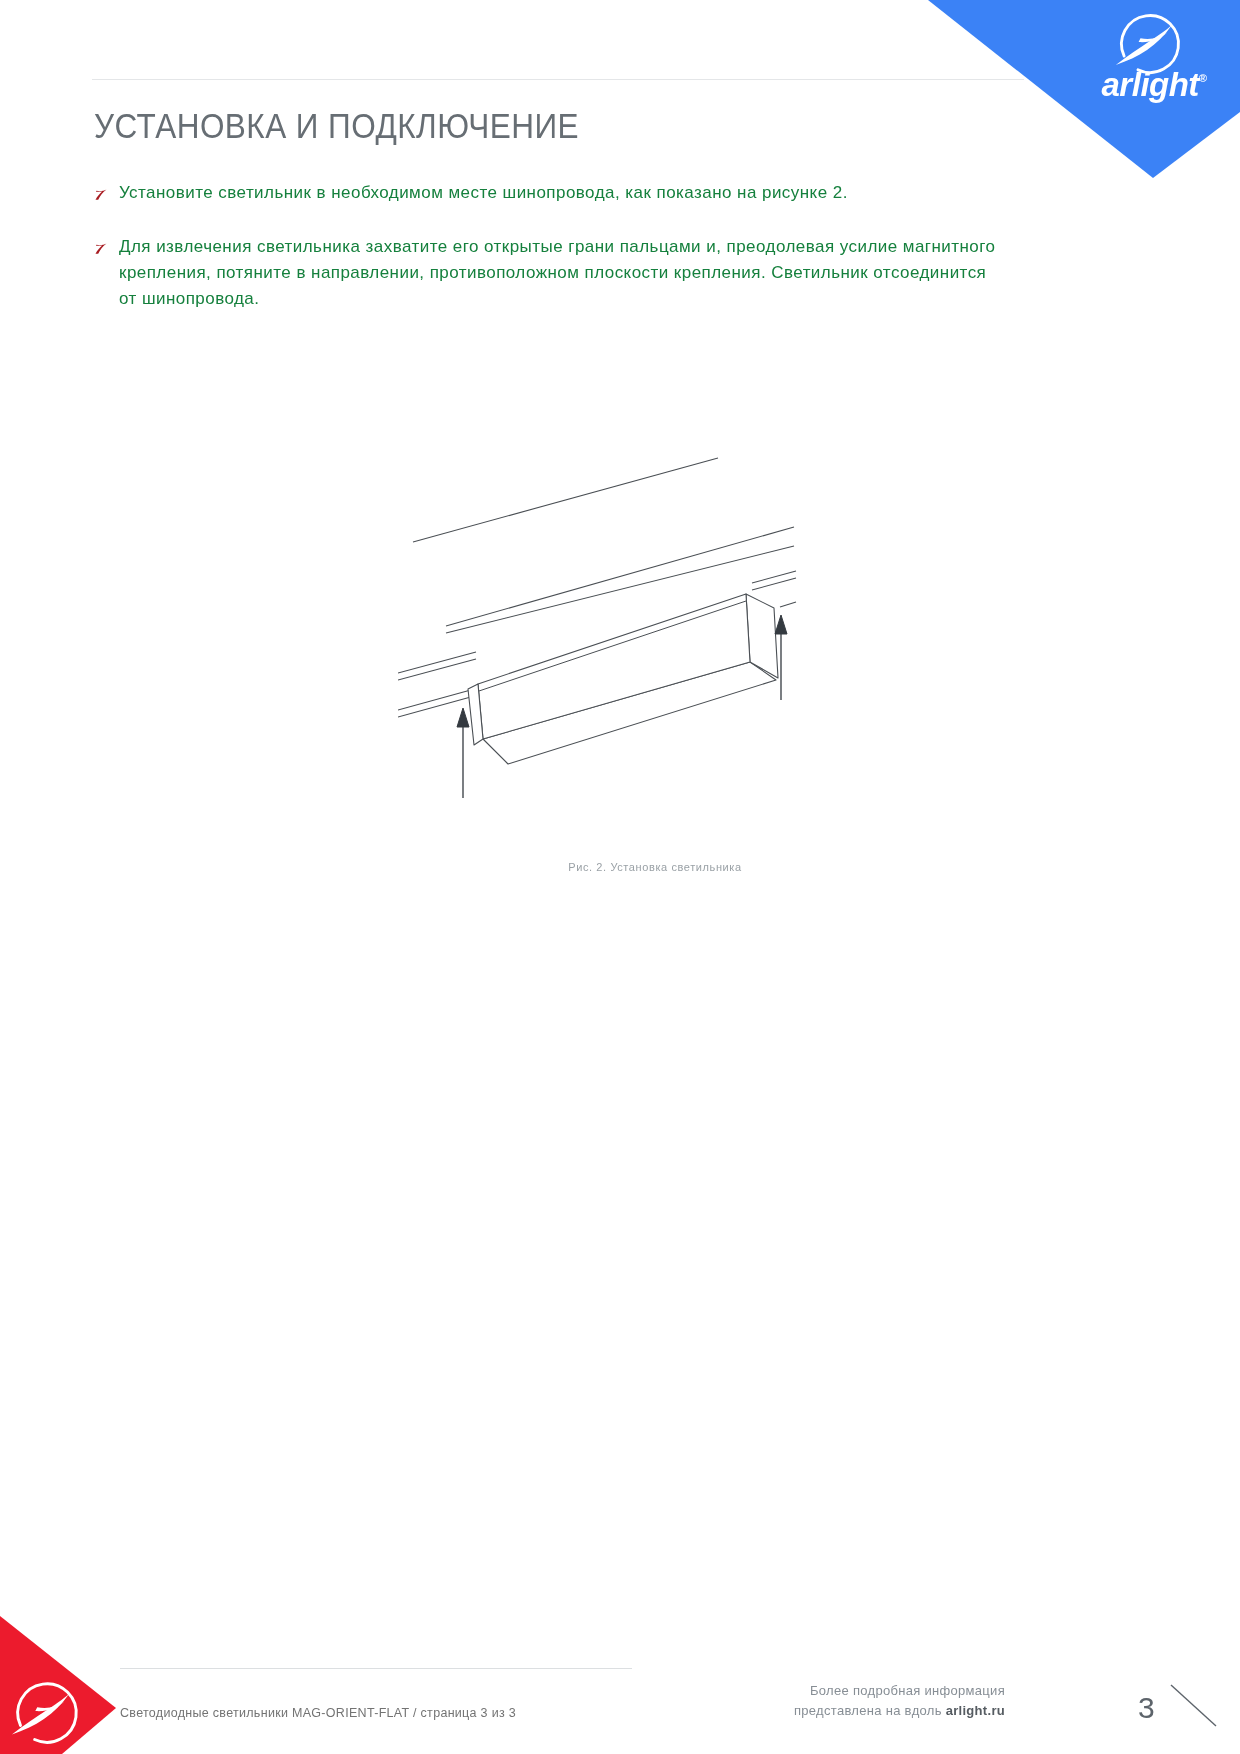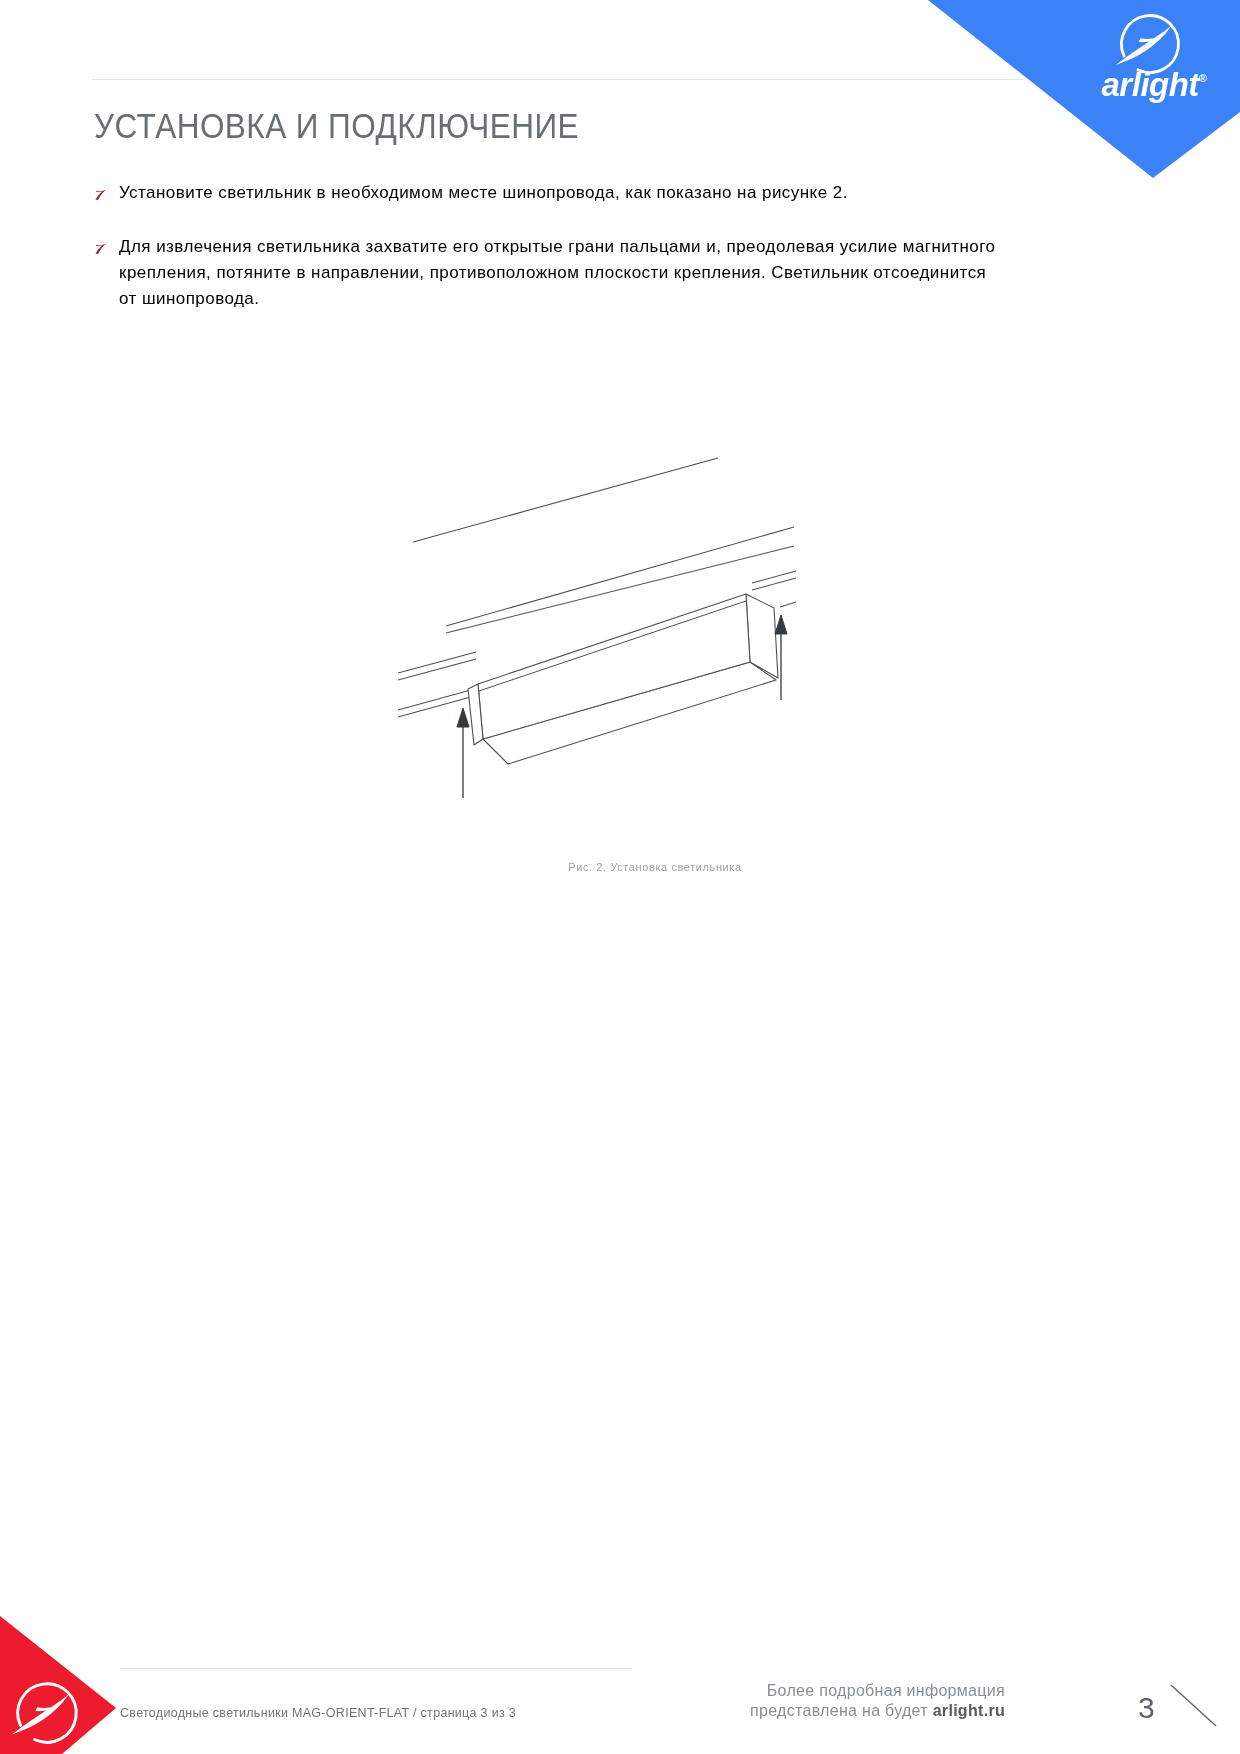--- a/index.html
+++ b/index.html
@@ -6,30 +6,30 @@
   body { background:#ffffff; font-family:"Liberation Sans", sans-serif; }
   .page { position:relative; width:1240px; height:1754px; background:#ffffff; overflow:hidden; }
 
   .rule-top { position:absolute; left:92px; top:79px; width:932px; height:1px; background:#e4e6e8; }
 
   .title { position:absolute; left:94px; top:106px; font-size:35px; font-weight:400; color:#676e74;
            letter-spacing:0.5px; transform:scaleX(.9); transform-origin:left top; white-space:nowrap; }
 
   .bullets { position:absolute; left:94px; top:180px; width:960px; list-style:none; }
   .bullets li { position:relative; padding-left:25px; margin-bottom:28px; }
-  .btext { display:block; font-size:17px; line-height:26px; letter-spacing:0.45px; color:#000000; white-space:pre-line; }
+  .btext { display:block; font-size:17px; line-height:26px; letter-spacing:0.45px; color:#15803d; white-space:pre-line; }
   .marker { position:absolute; left:0; top:7px; width:14px; height:12px; }
 
   .figure { position:absolute; left:398px; top:442px; width:400px; height:360px; }
   .caption { position:absolute; left:395px; top:861px; width:520px; text-align:center;
              font-size:11px; letter-spacing:0.6px; color:#9aa1a6; }
 
   .rule-foot { position:absolute; left:120px; top:1668px; width:512px; height:1px; background:#dcdfe1; }
   .foot-left { position:absolute; left:120px; top:1706px; font-size:12.5px; letter-spacing:0.3px; color:#737373; }
-  .foot-right { position:absolute; right:235px; top:1681px; text-align:right; font-size:16px;
+  .foot-right { position:absolute; right:235px; top:1681px; text-align:right; font-size:13px;
                 letter-spacing:0.3px; color:#878e95; line-height:20px; }
   .foot-right b { color:#565c62; font-weight:700; }
   .page-num { position:absolute; left:1138px; top:1691px; font-size:30px; color:#5d646b; }
   .diag-line { position:absolute; left:1168px; top:1682px; }
 
   .corner-tr { position:absolute; left:920px; top:0; width:320px; height:178px; background:#3b82f6;
                clip-path:polygon(8px 0, 320px 0, 320px 112px, 233px 178px); z-index:4; }
   .corner-tr .logo-icon { position:absolute; left:192px; top:6px; }
   .corner-tr .wordmark { position:absolute; left:148px; top:66px; width:172px; text-align:center;
                color:#ffffff; font-size:33px; font-weight:800; font-style:italic; letter-spacing:-0.5px; }
@@ -109,21 +109,21 @@
       </g>
     </svg>
   </div>
 
   <div class="caption">Рис. 2. Установка светильника</div>
 
   <div class="rule-foot"></div>
   <div class="foot-left">Светодиодные светильники MAG-ORIENT-FLAT / страница 3 из 3</div>
   <div class="foot-right">
     <span>Более подробная информация</span><br>
-    <span>представлена на будет </span><b>arlight.ru</b>
+    <span>представлена на вдоль </span><b>arlight.ru</b>
   </div>
   <div class="page-num">3</div>
   <span class="diag-line">
     <svg width="52" height="48" viewBox="0 0 52 48">
         <line x1="3" y1="3" x2="48" y2="44" stroke="#5d646b" stroke-width="1.4"></line>
       </svg>
   </span>
 
   <div class="corner-tr">
     <span class="logo-icon">

